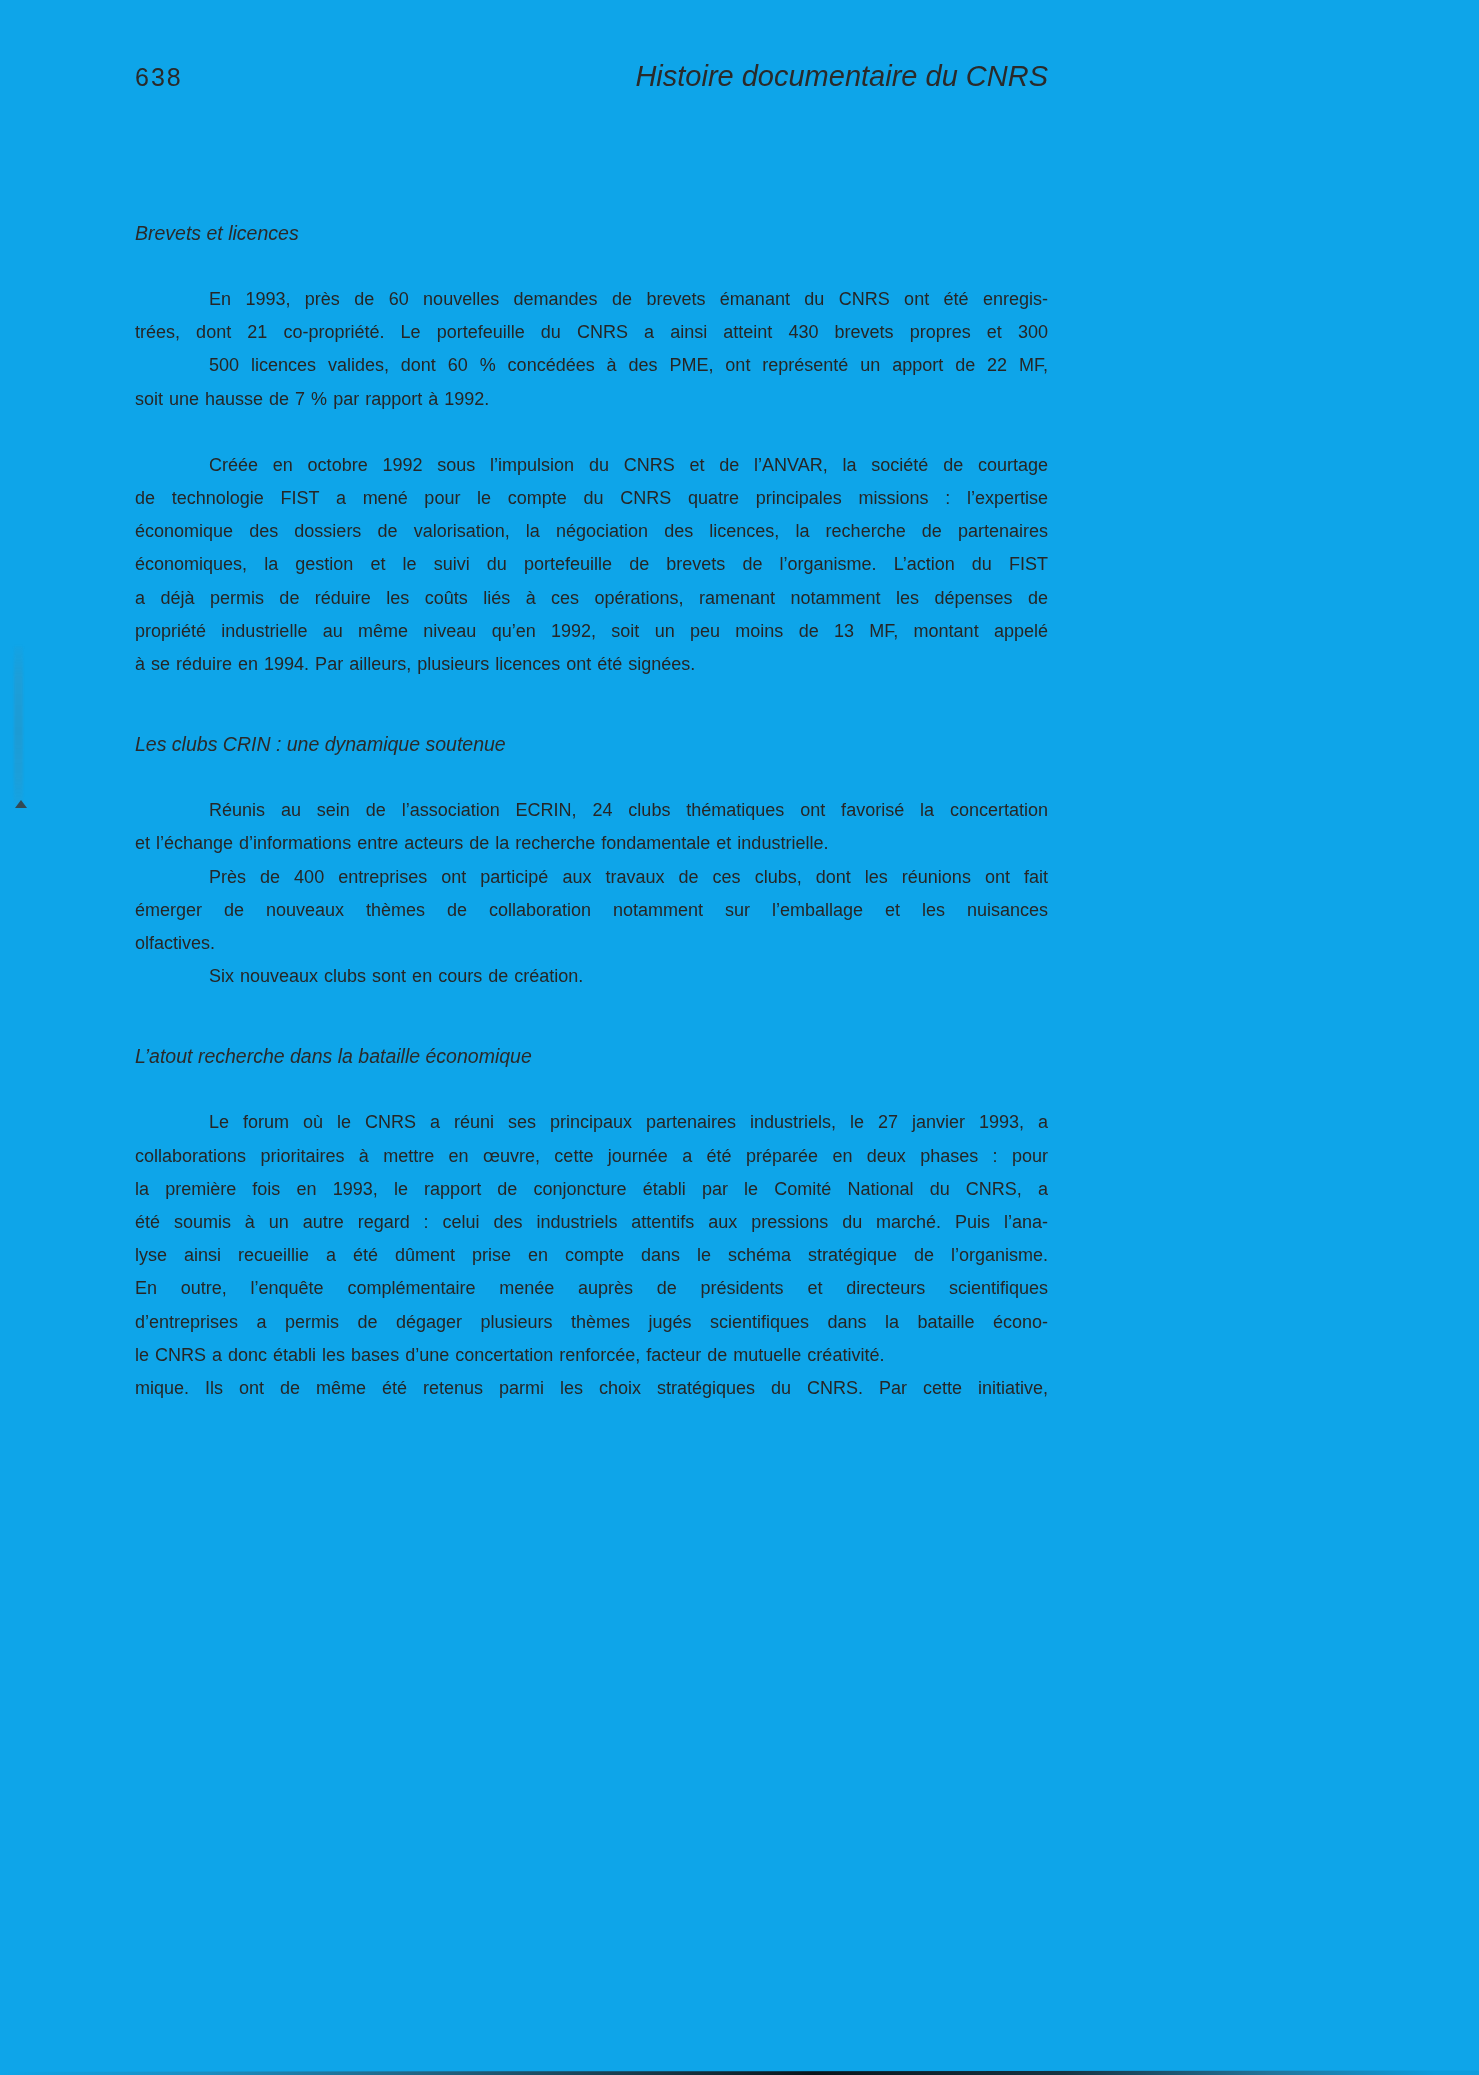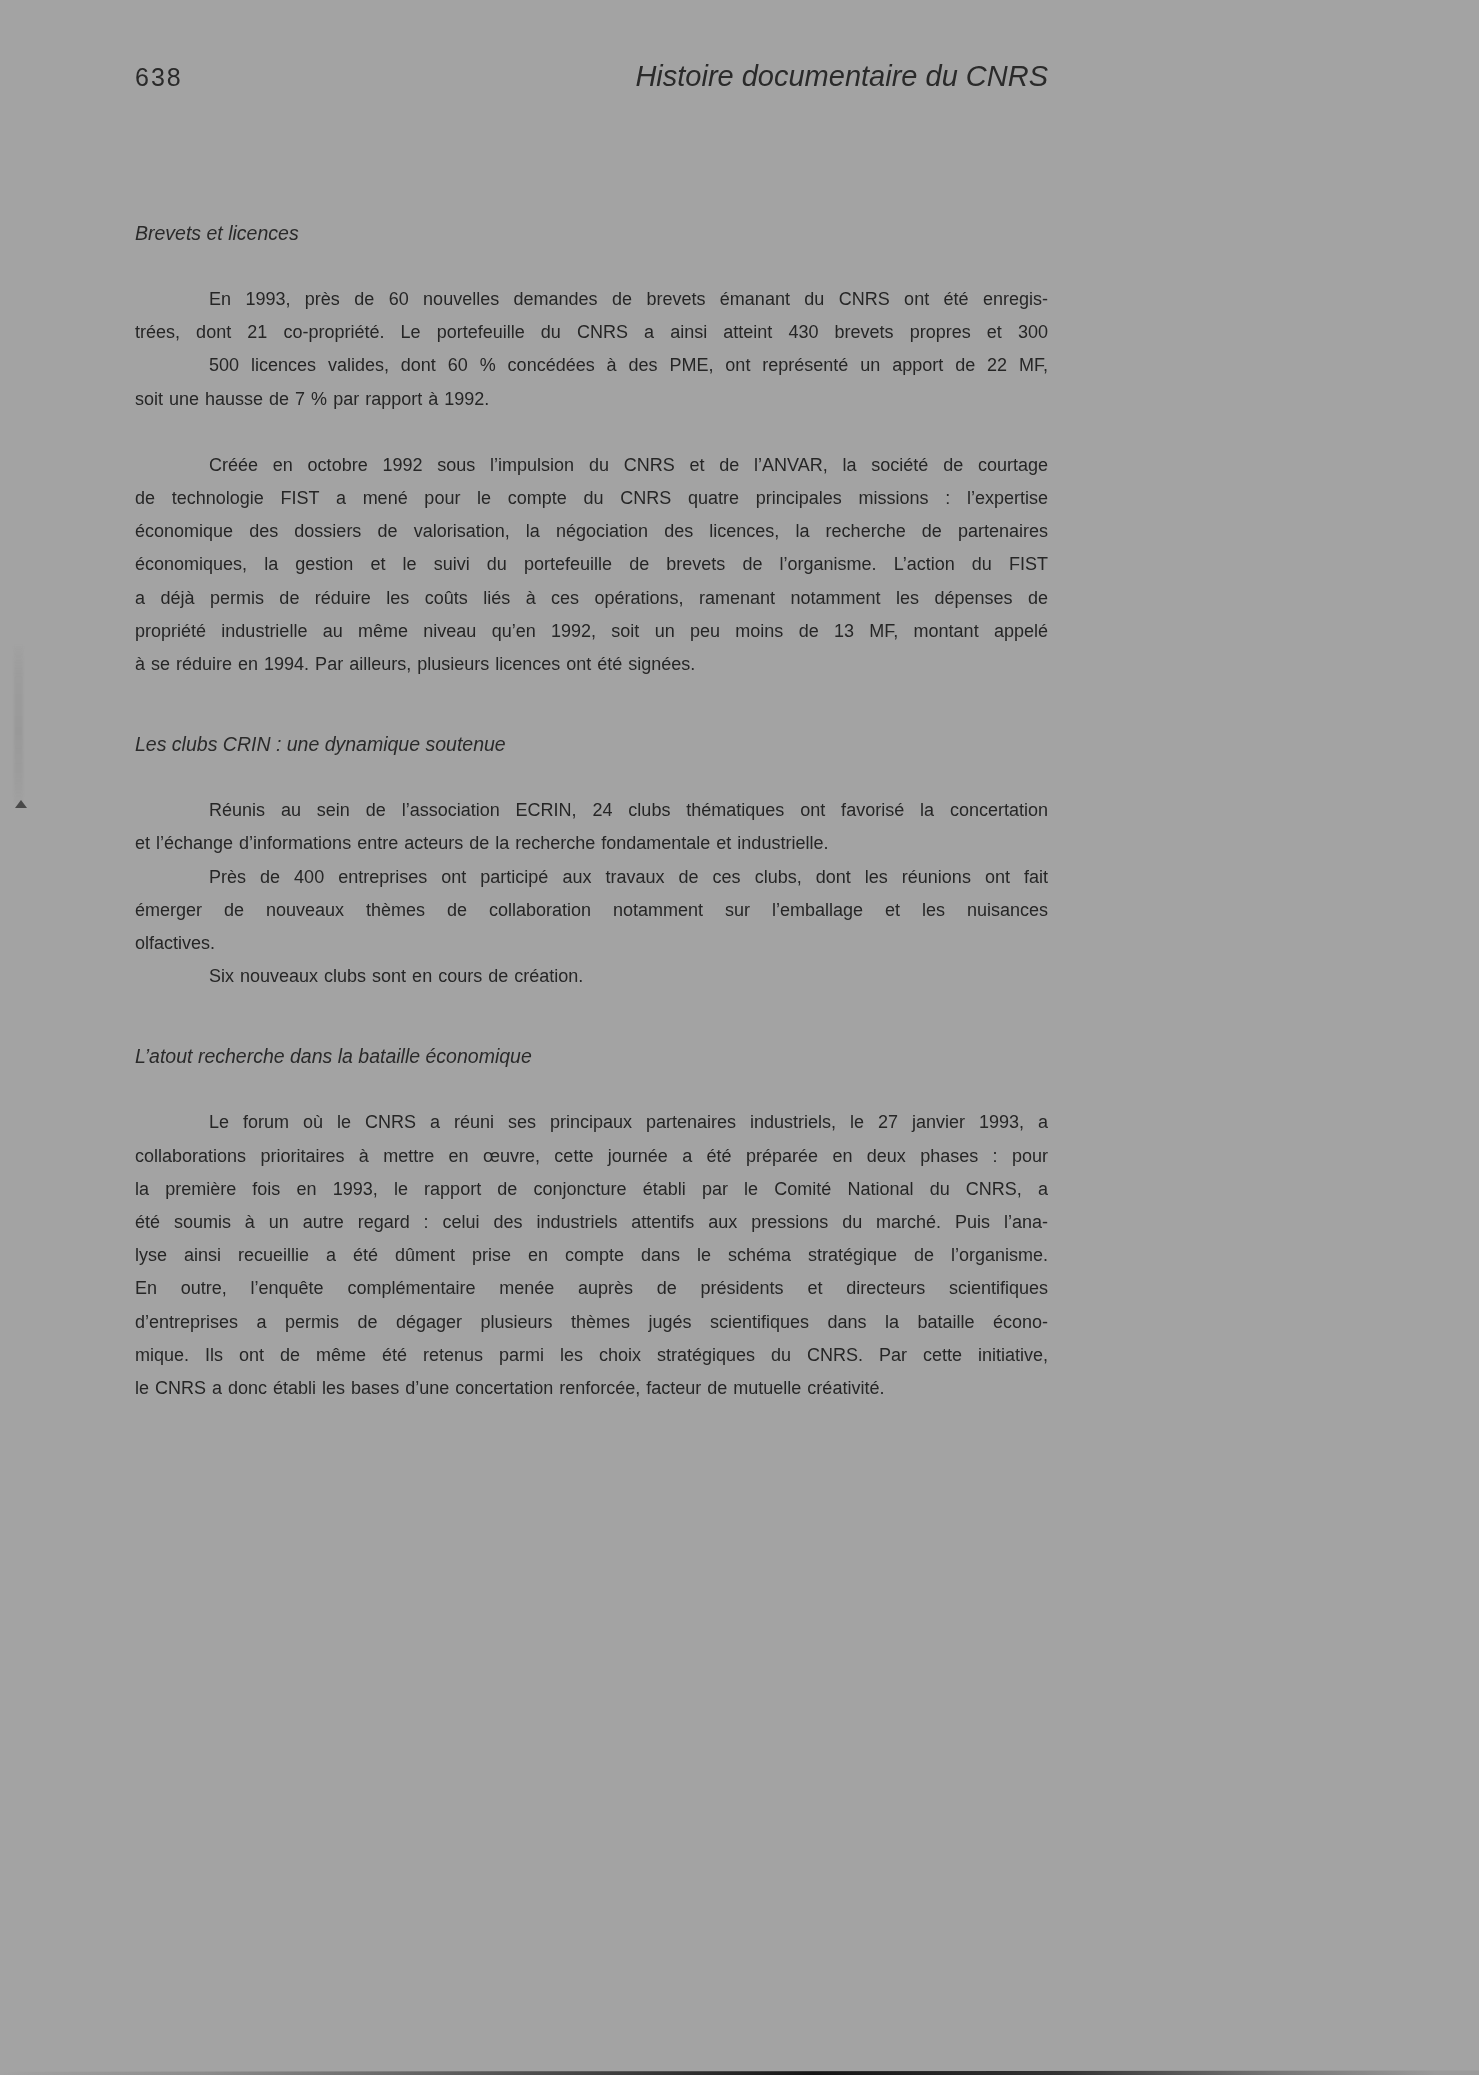--- a/index.html
+++ b/index.html
@@ -10,21 +10,21 @@
   body {
     width: 1479px;
     height: 2075px;
     position: relative;
     overflow: hidden;
     font-family: "Liberation Sans", sans-serif;
   }
   .page {
     position: absolute;
     inset: 0;
-    background: #a3a3a3;
+    background: #0ea5e9;
     color: #262626;
     text-decoration: underline;
   }
 
   
   .page-header {
     position: absolute;
     top: 60px;
     left: 135px;
     width: 913px;
@@ -165,22 +165,22 @@
       <section class="section">
         <h2 class="section-heading">L’atout recherche dans la bataille économique</h2>
         <div class="paragraph">
           <div class="line first">Le forum où le CNRS a réuni ses principaux partenaires industriels, le 27 janvier 1993, a</div>
           <div class="line">collaborations prioritaires à mettre en œuvre, cette journée a été préparée en deux phases : pour</div>
           <div class="line">la première fois en 1993, le rapport de conjoncture établi par le Comité National du CNRS, a</div>
           <div class="line">été soumis à un autre regard : celui des industriels attentifs aux pressions du marché. Puis l’ana-</div>
           <div class="line">lyse ainsi recueillie a été dûment prise en compte dans le schéma stratégique de l’organisme.</div>
           <div class="line">En outre, l’enquête complémentaire menée auprès de présidents et directeurs scientifiques</div>
           <div class="line">d’entreprises a permis de dégager plusieurs thèmes jugés scientifiques dans la bataille écono-</div>
+          <div class="line last">le CNRS a donc établi les bases d’une concertation renforcée, facteur de mutuelle créativité.</div>
           <div class="line">mique. Ils ont de même été retenus parmi les choix stratégiques du CNRS. Par cette initiative,</div>
-          <div class="line last">le CNRS a donc établi les bases d’une concertation renforcée, facteur de mutuelle créativité.</div>
         </div>
       </section>
     </div>
 
   <div class="scan-streak"></div>
   <div class="scan-mark"></div>
   <div class="scan-bottom"></div>
 
 </div>
 

